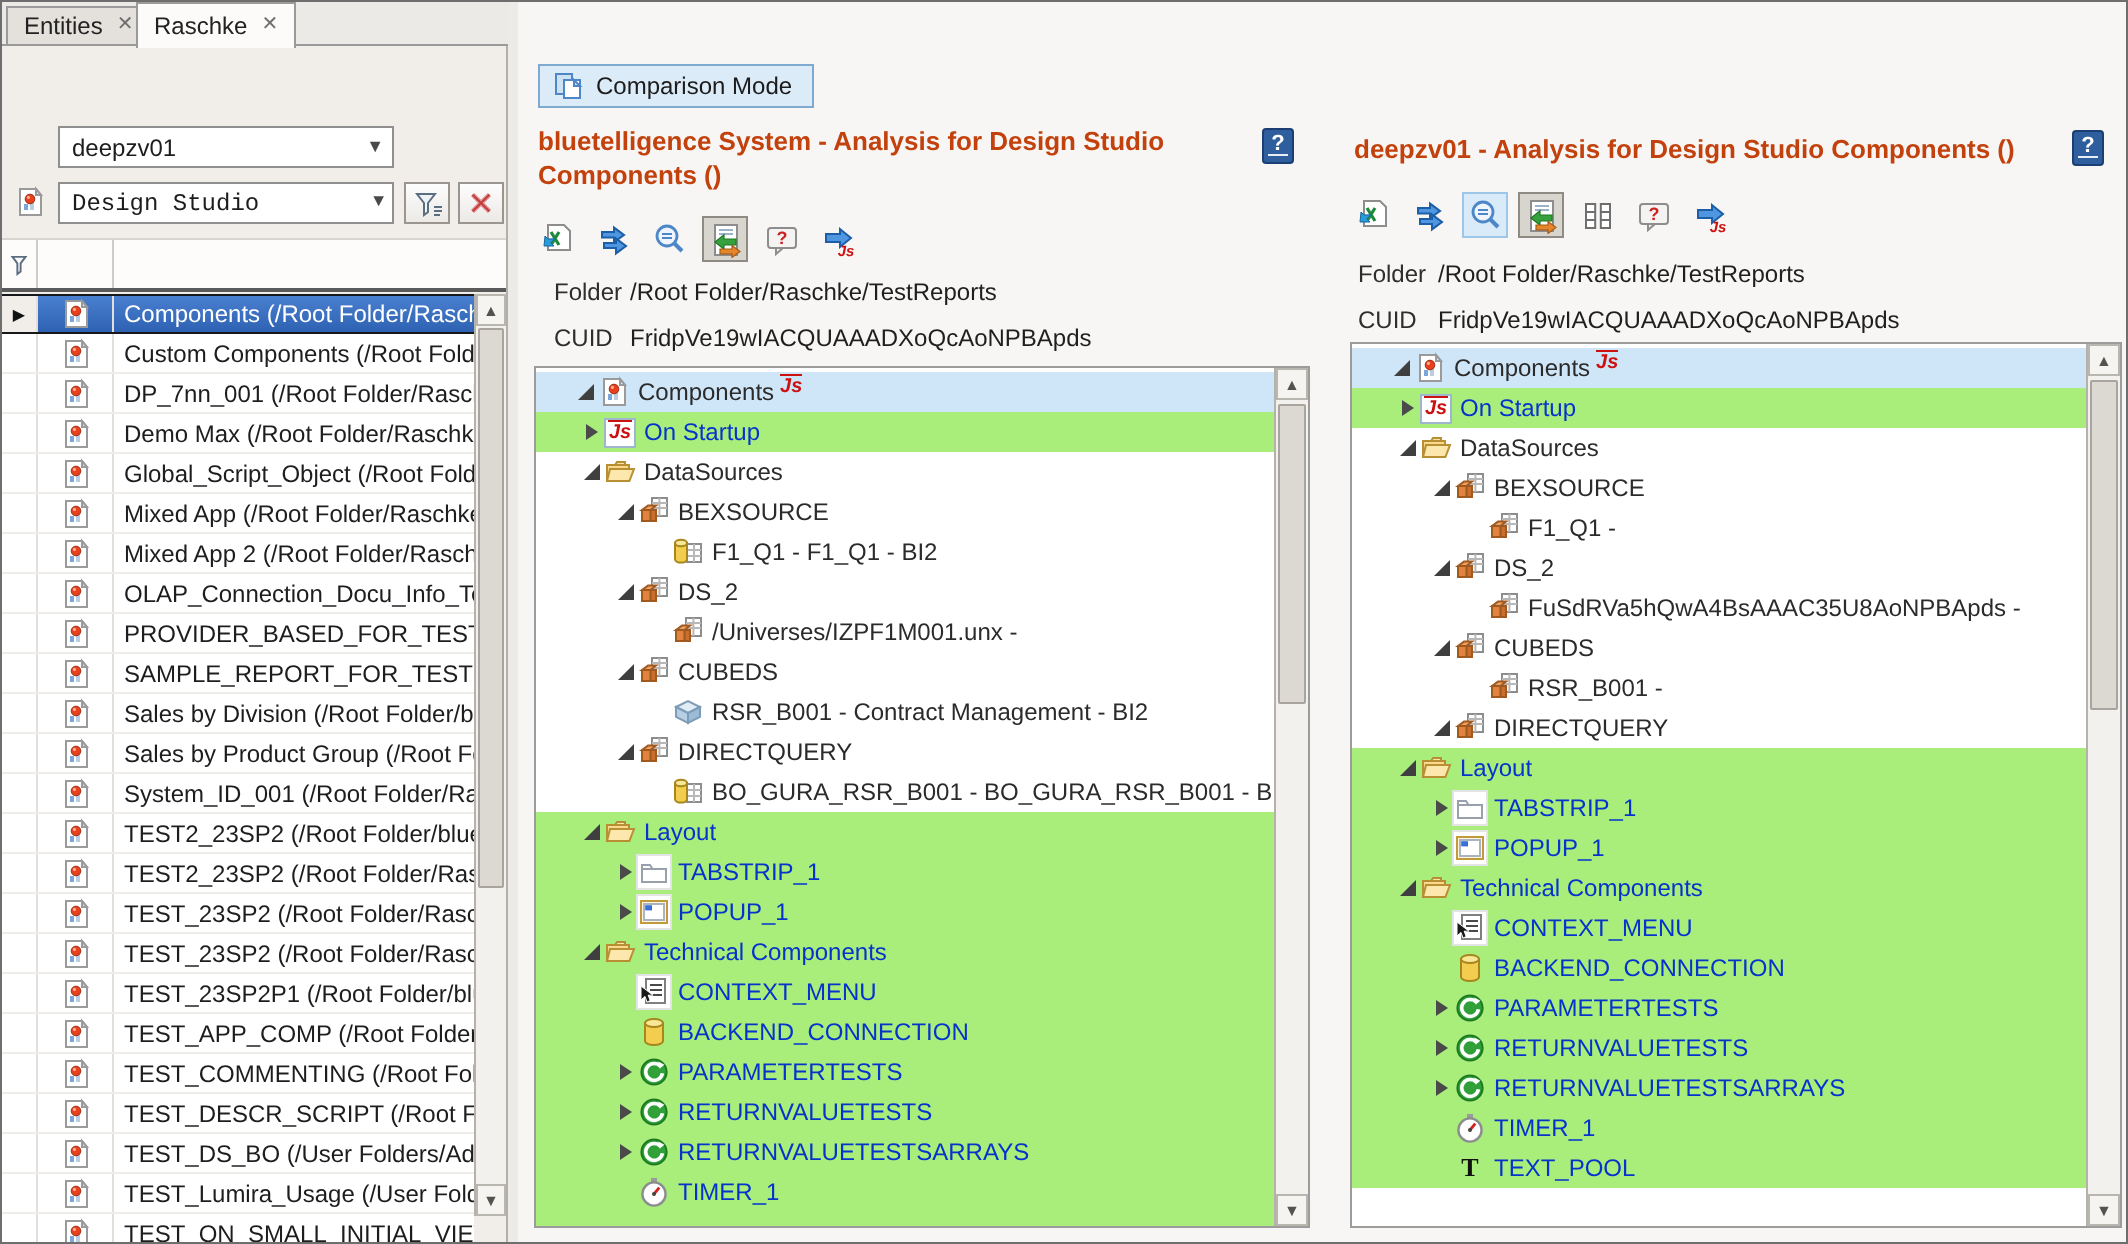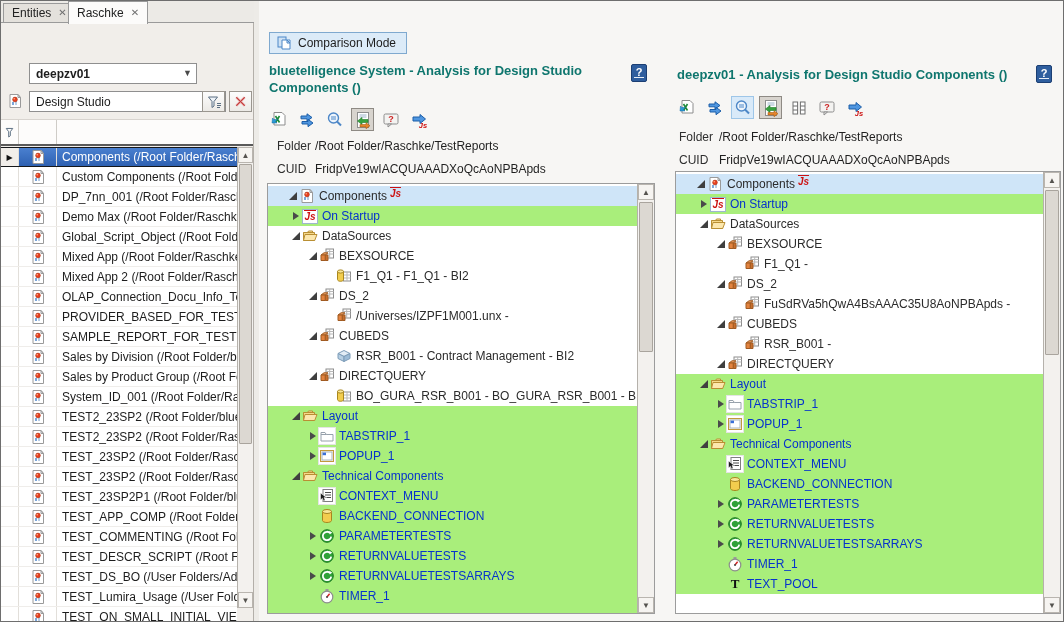--- a/index.html
+++ b/index.html
@@ -51,21 +51,21 @@
     border:1px solid #b9b5af; display:flex; align-items:center; justify-content:center;
     font-size:8px; color:#55534f; }
   .vscroll .btn.up { top:0; } .vscroll .btn.up::before { content:"▲"; }
   .vscroll .btn.dn { bottom:0; } .vscroll .btn.dn::before { content:"▼"; }
   .vscroll .thumb { position:absolute; left:1px; right:1px; background:#dcd8d2; border:1px solid #a9a49d; border-radius:1px; }
   #list-scroll { left:236px; top:146px; width:16px; height:461px; }
   
   .splitter { position:absolute; left:253px; top:0; width:5px; height:622px; background:#edebe7; }
   #cmp-btn { position:absolute; left:268px; top:31px; height:22px; padding:0 10px 0 6px;
     background:#dcebf8; border:1px solid #7fa9cf; display:flex; align-items:center; gap:6px; color:#1c1c1c; }
-  .panel-title { position:absolute; width:360px; font-size:13px; font-weight:bold; color:#0f766e; line-height:1.3; }
+  .panel-title { position:absolute; width:360px; font-size:13px; font-weight:bold; color:#c2410c; line-height:1.3; }
   #lp-title { left:268px; top:62px; }
   #rp-title { left:676px; top:66px; }
   .help-book { position:absolute; width:16px; height:18px; background:#2f5e9e; border:1px solid #1c3f73;
     border-radius:2px; color:#fff; font-weight:bold; font-size:11px; text-align:center; line-height:14px; }
   .help-book::before { content:"?"; }
   .help-book::after { content:""; position:absolute; left:2px; bottom:3px; width:10px; height:1px; background:#e8eef6; }
   #lp-help { left:630px; top:63px; } #rp-help { left:1035px; top:64px; }
   .ptoolbar { position:absolute; display:flex; gap:5px; }
   #lp-toolbar { left:266px; top:107px; } #rp-toolbar { left:674px; top:95px; }
   .tbtn { width:23px; height:23px; display:flex; align-items:center; justify-content:center; border:1px solid transparent; }
@@ -221,31 +221,31 @@
     <div class="tab inactive">
       <span>Entities</span>
       <span class="close"></span>
     </div>
     <div class="tab active">
       <span>Raschke</span>
       <span class="close"></span>
     </div>
   </div>
 
-  <div class="combo" style="left:28px; top:62px; width:168px;font-weight:bold;">
+  <div class="combo" style="left:28px; top:62px; width:168px;">
     <span>deepzv01</span>
     <span class="arrow"></span>
   </div>
 
   <span style="position:absolute; left:6px; top:92px;">
     <svg class="ic" width="16" height="16">
         <use href="#i-app"></use>
       </svg>
   </span>
-  <div class="combo" style="left:28px; top:90px; width:197px;">
+  <div class="combo" style="left:28px; top:90px; width:168px;font-family:Liberation Mono, monospace;">
     <span>Design Studio</span>
     <span class="arrow"></span>
   </div>
   <div class="side-btn" style="left:201px; top:90px;">
     <svg class="ic" width="16" height="16">
         <use href="#i-funnel"></use>
       </svg>
   </div>
   <div class="side-btn" style="left:228px; top:90px;">
     <svg class="ic" width="15" height="15">

